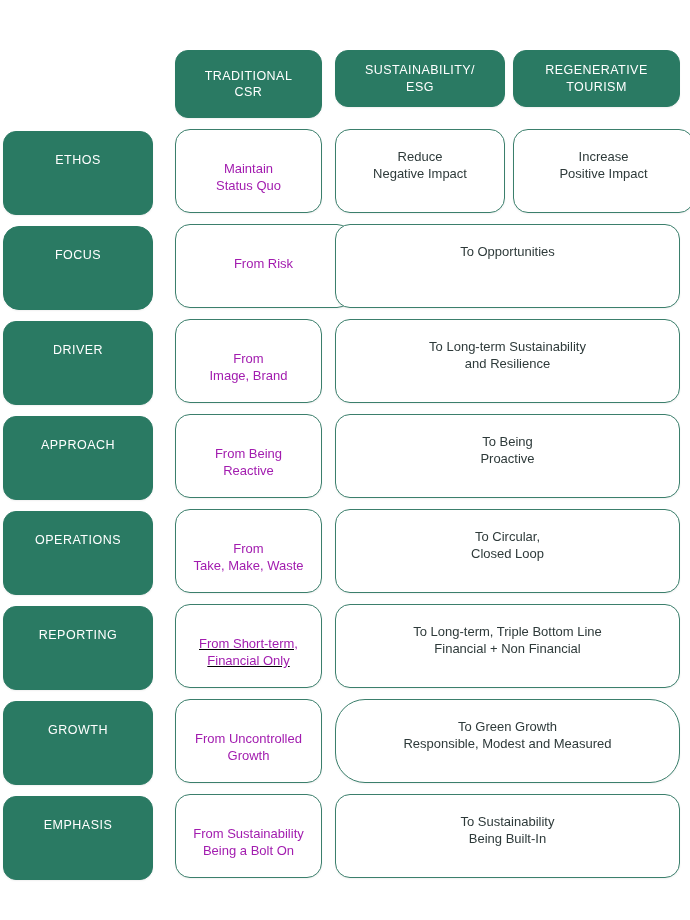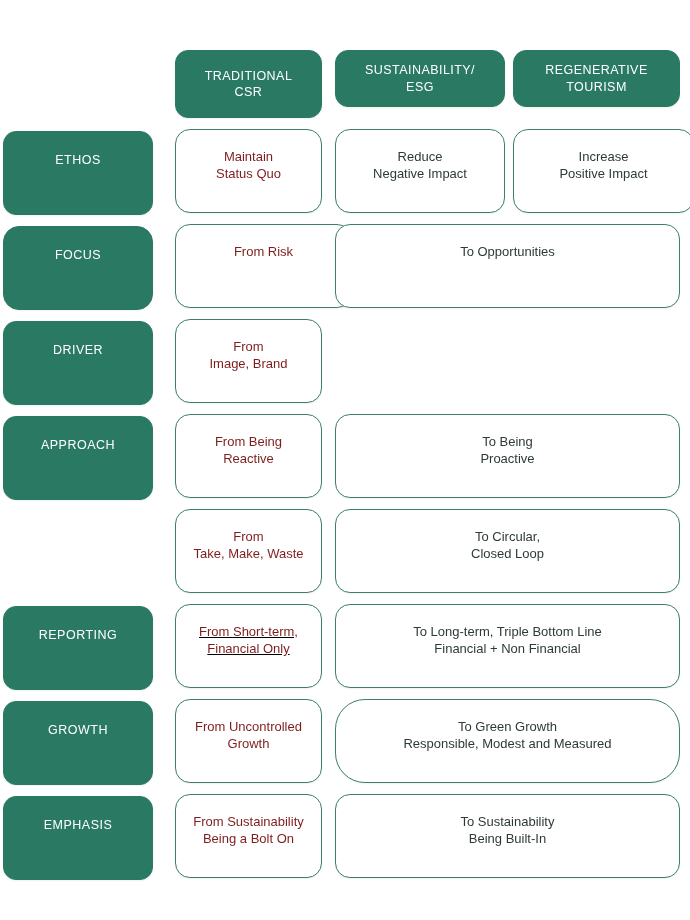--- a/index.html
+++ b/index.html
@@ -71,21 +71,21 @@
     border: 1.2px solid #3B7F6C;
     border-radius: 15px;
     align-items: flex-start;
     padding-top: 18px;
   }
   .box .txt {
     font-size: 13px;
     font-weight: 400;
   }
 
-  .box.muted .txt { color: #7f1d1d; }
+  .box.muted .txt { color: #a21caf; margin-top: 12px; }
   .box.strong .txt { color: #2E3A3A; }
 
   
   .shadowed {
     box-shadow: 0 1px 2px rgba(0,0,0,0.06);
   }
 </style>
 </head>
 <body>
 
@@ -126,30 +126,37 @@
     <div class="cell box strong shadowed" style="left: 335px; top: 224px; width: 345px; height: 84px;">
       <span class="txt">To Opportunities</span>
     </div>
     <div class="cell rowlabel shadowed" style="left: 3px; top: 321px; width: 150px; height: 84px;">
       <span class="txt">DRIVER</span>
     </div>
     <div class="cell box muted shadowed" style="left: 175px; top: 319px; width: 147px; height: 84px;">
       <span class="txt">From
 Image, Brand</span>
     </div>
+    <div class="cell box strong shadowed" style="left: 335px; top: 319px; width: 345px; height: 84px;">
+      <span class="txt">To Long-term Sustainability
+and Resilience</span>
+    </div>
     <div class="cell rowlabel shadowed" style="left: 3px; top: 416px; width: 150px; height: 84px;">
       <span class="txt">APPROACH</span>
     </div>
     <div class="cell box muted shadowed" style="left: 175px; top: 414px; width: 147px; height: 84px;">
       <span class="txt">From Being
 Reactive</span>
     </div>
     <div class="cell box strong shadowed" style="left: 335px; top: 414px; width: 345px; height: 84px;">
       <span class="txt">To Being
 Proactive</span>
+    </div>
+    <div class="cell rowlabel shadowed" style="left: 3px; top: 511px; width: 150px; height: 84px;">
+      <span class="txt">OPERATIONS</span>
     </div>
     <div class="cell box muted shadowed" style="left: 175px; top: 509px; width: 147px; height: 84px;">
       <span class="txt">From
 Take, Make, Waste</span>
     </div>
     <div class="cell box strong shadowed" style="left: 335px; top: 509px; width: 345px; height: 84px;">
       <span class="txt">To Circular,
 Closed Loop</span>
     </div>
     <div class="cell rowlabel shadowed" style="left: 3px; top: 606px; width: 150px; height: 84px;">

